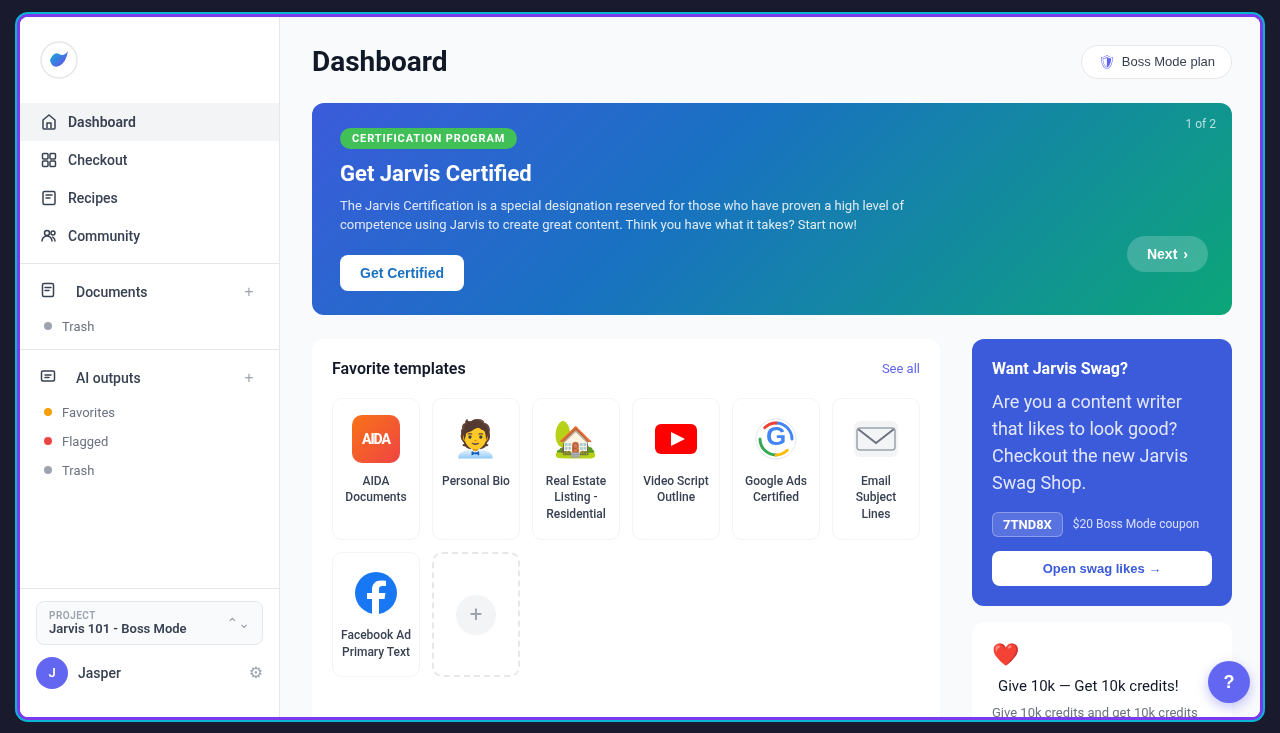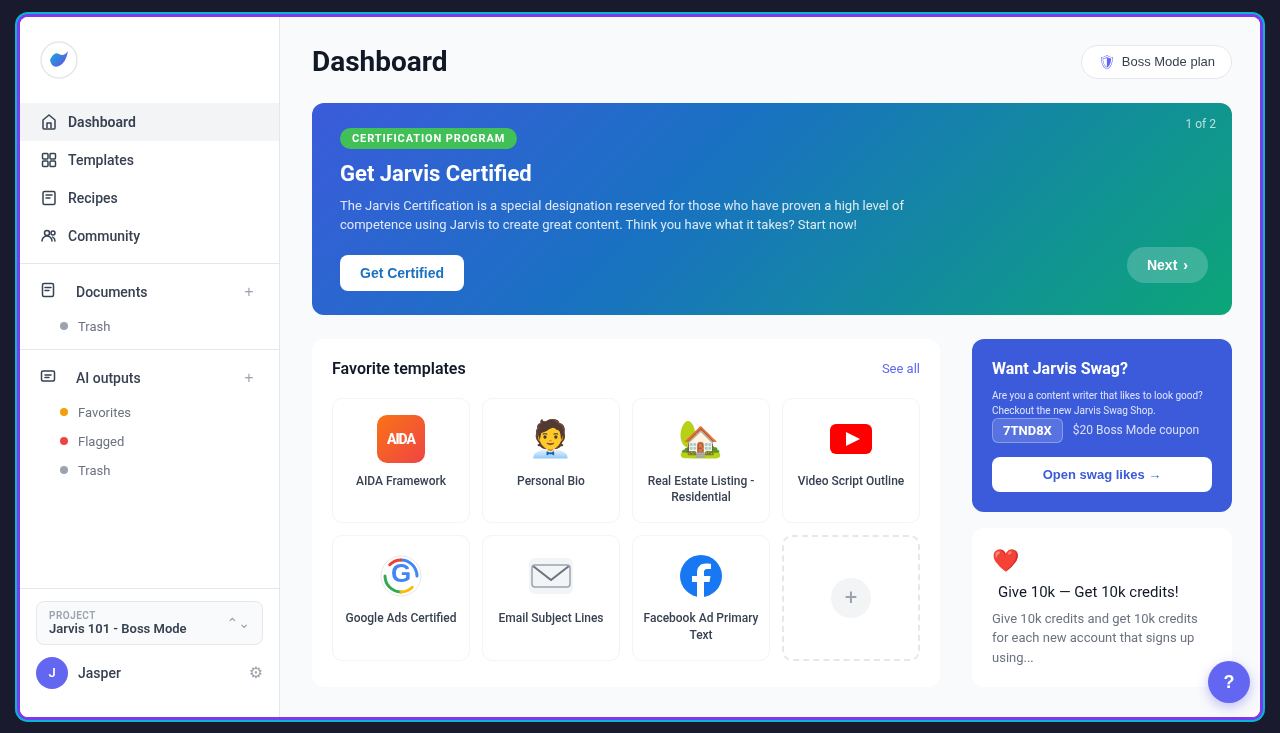--- a/index.html
+++ b/index.html
@@ -95,21 +95,21 @@
       display: flex;
       align-items: center;
       justify-content: center;
       color: #9ca3af;
       font-size: 16px;
     }
     .nav-sub-item {
       display: flex;
       align-items: center;
       gap: 10px;
-      padding: 7px 20px 7px 40px;
+      padding: 7px 20px 7px 24px;
       cursor: pointer;
       color: #6b7280;
       font-size: 13px;
     }
     .dot {
       width: 8px;
       height: 8px;
       border-radius: 50%;
       flex-shrink: 0;
     }
@@ -250,21 +250,21 @@
     .banner-counter {
       position: absolute;
       top: 14px;
       right: 16px;
       color: rgba(255,255,255,0.7);
       font-size: 12px;
     }
     .banner-next-btn {
       position: absolute;
       right: 24px;
-      bottom: 32px;
+      bottom: 43px;
       background: rgba(255,255,255,0.2);
       border: none;
       border-radius: 20px;
       padding: 10px 20px;
       color: #fff;
       font-size: 14px;
       font-weight: 600;
       cursor: pointer;
       display: flex;
       align-items: center;
@@ -296,21 +296,21 @@
       color: #111827;
     }
     .see-all-link {
       font-size: 13px;
       color: #6366f1;
       cursor: pointer;
       text-decoration: none;
     }
     .templates-grid {
       display: grid;
-      grid-template-columns: repeat(4, 1fr);
+      grid-template-columns: repeat(6, 1fr);
       gap: 12px;
     }
     .template-card {
       display: flex;
       flex-direction: column;
       align-items: center;
       padding: 16px 8px;
       border-radius: 10px;
       cursor: pointer;
       border: 1px solid #f3f4f6;
@@ -367,24 +367,24 @@
       border-radius: 12px;
       padding: 20px;
       color: #fff;
     }
     .swag-title {
       font-size: 16px;
       font-weight: 700;
       margin-bottom: 10px;
     }
     .swag-desc {
-      font-size: 10px;
+      font-size: 18px;
       color: rgba(255,255,255,0.85);
       line-height: 1.5;
-      margin-bottom: 0;
+      margin-bottom: 16px;
     }
     .coupon-row {
       display: flex;
       align-items: center;
       gap: 10px;
       margin-bottom: 14px;
     }
     .coupon-code {
       background: rgba(255,255,255,0.15);
       border: 1px solid rgba(255,255,255,0.3);
@@ -502,21 +502,21 @@
       </div>
       <div class="nav-item">
         <span class="nav-icon">
           <svg width="16" height="16" viewBox="0 0 16 16" fill="none">
               <rect x="1.5" y="1.5" width="5.5" height="5.5" rx="1" stroke="#374151" stroke-width="1.5"></rect>
               <rect x="9" y="1.5" width="5.5" height="5.5" rx="1" stroke="#374151" stroke-width="1.5"></rect>
               <rect x="1.5" y="9" width="5.5" height="5.5" rx="1" stroke="#374151" stroke-width="1.5"></rect>
               <rect x="9" y="9" width="5.5" height="5.5" rx="1" stroke="#374151" stroke-width="1.5"></rect>
             </svg>
         </span>
-        <span>Templates</span>
+        <span>Checkout</span>
       </div>
       <div class="nav-item">
         <span class="nav-icon">
           <svg width="16" height="16" viewBox="0 0 16 16" fill="none">
               <rect x="2" y="1.5" width="12" height="13" rx="1.5" stroke="#374151" stroke-width="1.5"></rect>
               <path d="M5 5h6M5 8h4" stroke="#374151" stroke-width="1.5" stroke-linecap="round"></path>
             </svg>
         </span>
         <span>Recipes</span>
       </div>
@@ -627,21 +627,21 @@
         <div class="section-header">
           <span class="section-title">Favorite templates</span>
           <a class="see-all-link">See all</a>
         </div>
         <div class="templates-grid">
 
           <div class="template-card">
             <div class="template-icon">
               <div class="aida-icon">AIDA</div>
             </div>
-            <span class="template-name">AIDA Framework</span>
+            <span class="template-name">AIDA Documents</span>
           </div>
 
           <div class="template-card">
             <div class="template-icon">🧑‍💼</div>
             <span class="template-name">Personal Bio</span>
           </div>
 
           <div class="template-card">
             <div class="template-icon">🏡</div>
             <span class="template-name">Real Estate Listing - Residential</span>

